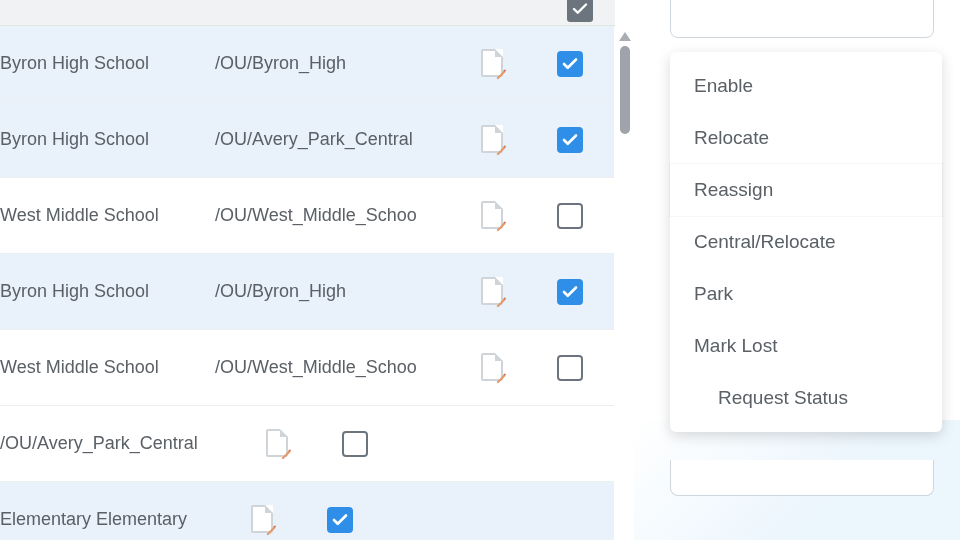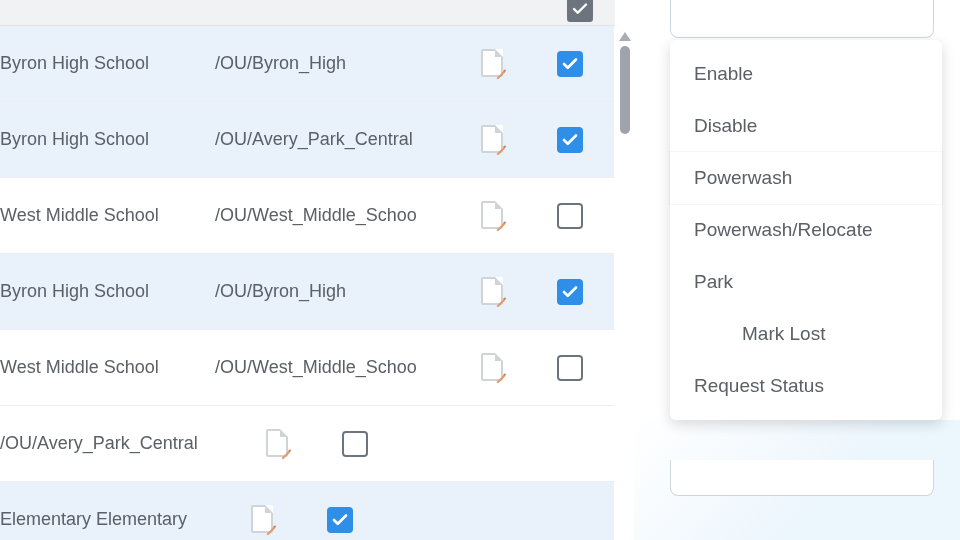--- a/index.html
+++ b/index.html
@@ -71,21 +71,21 @@
   .right-panel::before {
     content: ""; position: absolute; left: 0; right: 0; bottom: 0; height: 120px;
     background: linear-gradient(135deg, rgba(224,240,252,0.0) 0%, rgba(224,240,252,0.6) 60%);
     pointer-events: none;
   }
   .field-box {
     position: absolute; top: -22px; left: 36px; width: 264px; height: 60px;
     background: #fff; border: 1.5px solid #cfd6dc; border-radius: 8px;
   }
   .action-menu {
-    position: absolute; top: 40px; left: 36px; width: 272px;
+    position: absolute; top: 52px; left: 36px; width: 272px;
     background: #fff; border-radius: 6px;
     box-shadow: 0 4px 14px rgba(0,0,0,0.15);
     padding: 8px 0;
   }
   .action-menu .item {
     padding: 15px 24px; font-size: 19px; color: #5a6066; cursor: pointer;
   }
   .action-menu .item.highlight { background: #ffffff; box-shadow: inset 0 0 0 9999px rgba(0,0,0,0.00); position: relative; }
   .action-menu .item.highlight::before {
     content: ""; position: absolute; left: 0; right: 0; top: 0; bottom: 0;
@@ -243,23 +243,23 @@
             </svg>
           </div>
         </div>
       </div>
     </div>
 
   <div class="right-panel">
     <div class="field-box"></div>
     <div class="action-menu" id="actions-menu">
         <div class="item dim" style="background: transparent;"><span>Enable</span></div>
-        <div class="item dim" style="background: transparent;"><span>Disable</span></div>
-        <div class="item highlight" style="background: rgb(255, 255, 255); box-shadow: rgba(0, 0, 0, 0.03) 0px 0px 0px 1px;"><span>Powerwash</span></div>
-        <div class="item dim" style="background: transparent;"><span>Powerwash/Relocate</span></div>
+        <div class="item dim" style="background: transparent;"><span>Relocate</span></div>
+        <div class="item highlight" style="background: rgb(255, 255, 255); box-shadow: rgba(0, 0, 0, 0.03) 0px 0px 0px 1px;"><span>Reassign</span></div>
+        <div class="item dim" style="background: transparent;"><span>Central/Relocate</span></div>
         <div class="item dim" style="background: transparent;"><span>Park</span></div>
-        <div class="item dim" style="background: transparent; margin-left: 48px;"><span>Mark Lost</span></div>
-        <div class="item dim" style="background: transparent;"><span>Request Status</span></div>
+        <div class="item dim" style="background: transparent;"><span>Mark Lost</span></div>
+        <div class="item dim" style="background: transparent; margin-left: 24px;"><span>Request Status</span></div>
       </div>
     <div class="bottom-card-hint"></div>
   </div>
 
 </div>
 
 </body></html>

